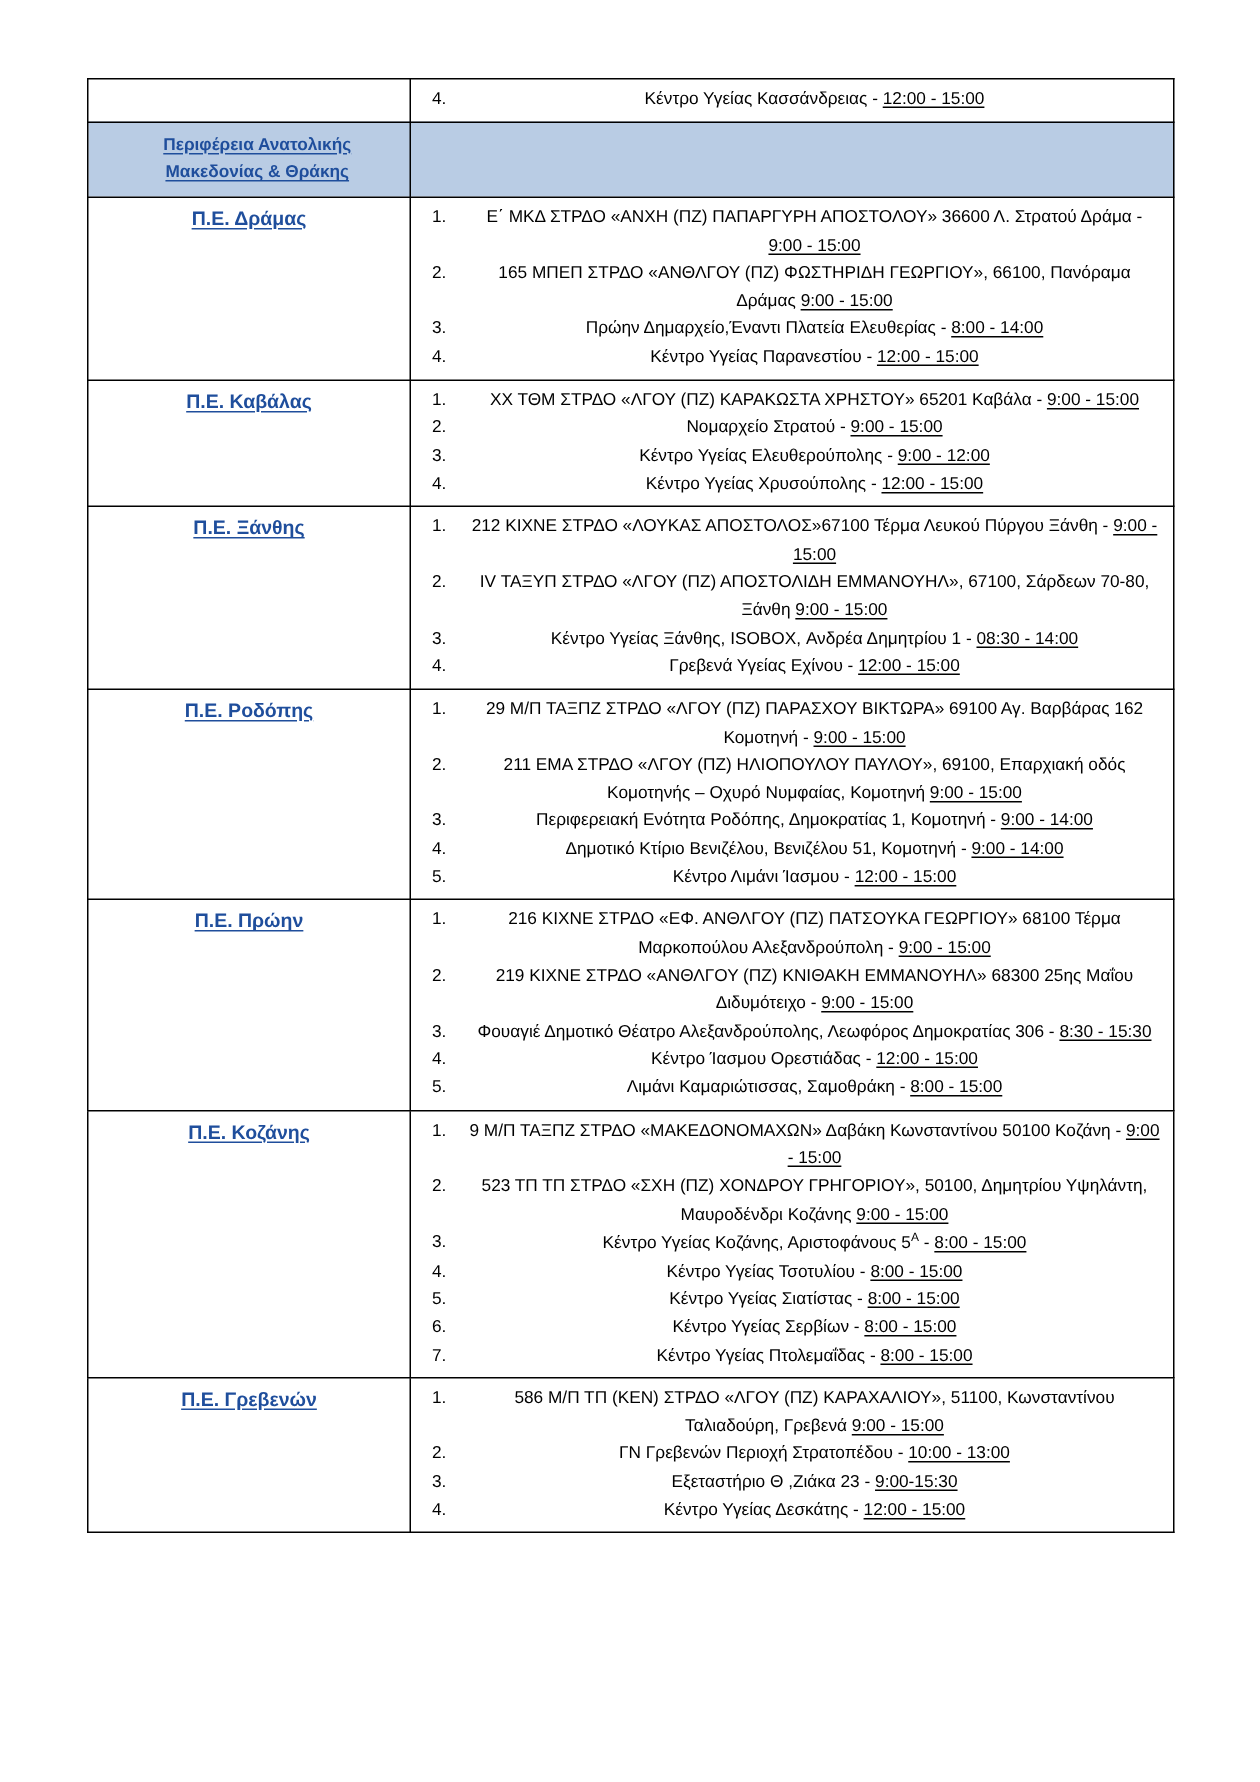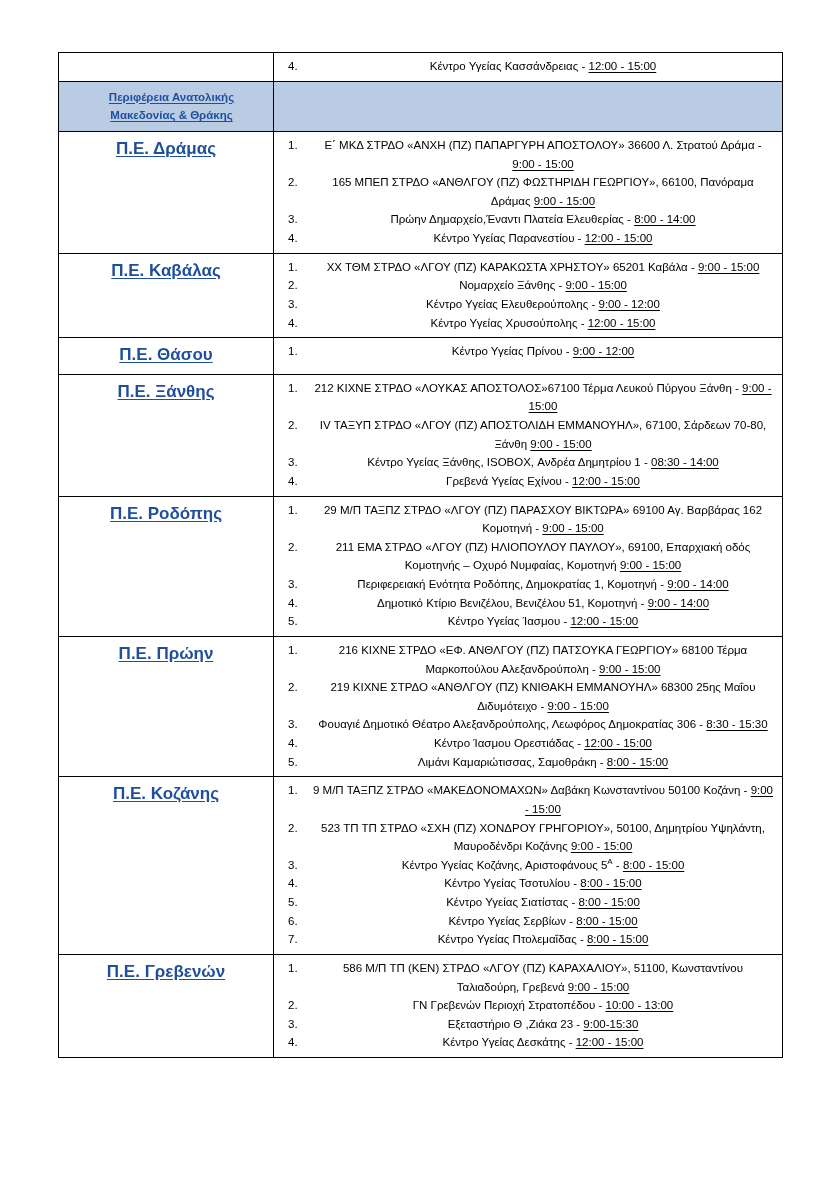--- a/index.html
+++ b/index.html
@@ -35,21 +35,21 @@
 
   
   .region-cell {
     padding: 5px 6px 6px 6px;
     text-align: center;
   }
   .region-cell .label {
     display: inline-block;
     color: #1f4e9c;
     font-weight: bold;
-    font-size: 17px;
+    font-size: 13px;
     line-height: 1.45;
     text-decoration: underline;
     text-underline-offset: 2px;
   }
   .region-cell.middle {
     vertical-align: middle;
   }
 
   
   tr.band td {
@@ -180,52 +180,35 @@
         </td>
         <td>
           <div class="list-cell">
             <ol class="items">
               <li>
                 <span class="num">1.</span>
                 <span class="txt"><span>ΧΧ ΤΘΜ ΣΤΡΔΟ «ΛΓΟΥ (ΠΖ) ΚΑΡΑΚΩΣΤΑ ΧΡΗΣΤΟΥ» 65201 Καβάλα - </span><span class="u">9:00 - 15:00</span></span>
               </li>
               <li>
                 <span class="num">2.</span>
-                <span class="txt"><span>Νομαρχείο Ξάνθης - </span><span class="u">9:00 - 15:00</span></span>
+                <span class="txt"><span>Νομαρχείο Στρατού - </span><span class="u">9:00 - 15:00</span></span>
               </li>
               <li>
                 <span class="num">3.</span>
                 <span class="txt"><span>Κέντρο Υγείας Ελευθερούπολης - </span><span class="u">9:00 - 12:00</span></span>
               </li>
               <li>
                 <span class="num">4.</span>
                 <span class="txt"><span>Κέντρο Υγείας Χρυσούπολης - </span><span class="u">12:00 - 15:00</span></span>
               </li>
             </ol>
           </div>
         </td>
       </tr>
 
-      <tr>
-        <td class="vmid">
-          <div class="region-cell middle">
-            <span class="label">Π.Ε. Θάσου</span>
-          </div>
-        </td>
-        <td>
-          <div class="list-cell">
-            <ol class="items">
-              <li>
-                <span class="num">1.</span>
-                <span class="txt"><span>Κέντρο Υγείας Πρίνου - </span><span class="u">9:00 - 12:00</span></span>
-              </li>
-            </ol>
-          </div>
-        </td>
-      </tr>
 
       <tr>
         <td class="vmid">
           <div class="region-cell middle">
             <span class="label">Π.Ε. Ξάνθης</span>
           </div>
         </td>
         <td>
           <div class="list-cell">
             <ol class="items">
@@ -270,21 +253,21 @@
               <li>
                 <span class="num">3.</span>
                 <span class="txt"><span>Περιφερειακή Ενότητα Ροδόπης, Δημοκρατίας 1, Κομοτηνή - </span><span class="u">9:00 - 14:00</span></span>
               </li>
               <li>
                 <span class="num">4.</span>
                 <span class="txt"><span>Δημοτικό Κτίριο Βενιζέλου, Βενιζέλου 51, Κομοτηνή - </span><span class="u">9:00 - 14:00</span></span>
               </li>
               <li>
                 <span class="num">5.</span>
-                <span class="txt"><span>Κέντρο Υγείας Ίασμου - </span><span class="u">12:00 - 15:00</span></span>
+                <span class="txt"><span>Κέντρο Λιμάνι Ίασμου - </span><span class="u">12:00 - 15:00</span></span>
               </li>
             </ol>
           </div>
         </td>
       </tr>
 
       <tr>
         <td class="vmid">
           <div class="region-cell middle">
             <span class="label">Π.Ε. Πρώην</span>

